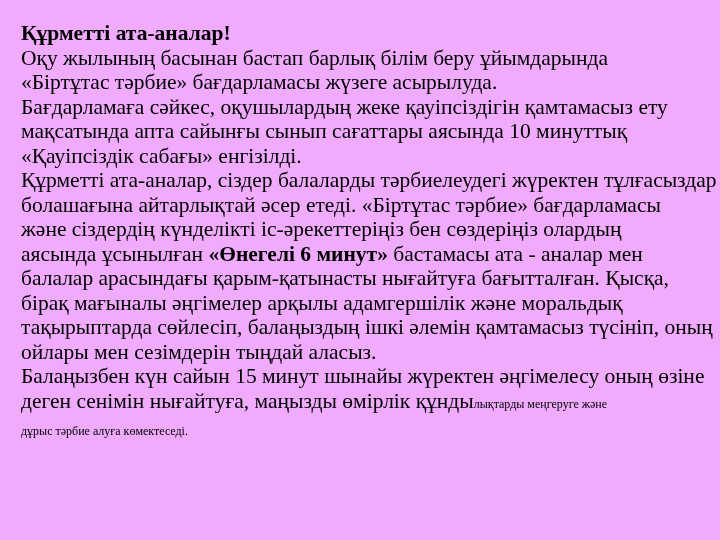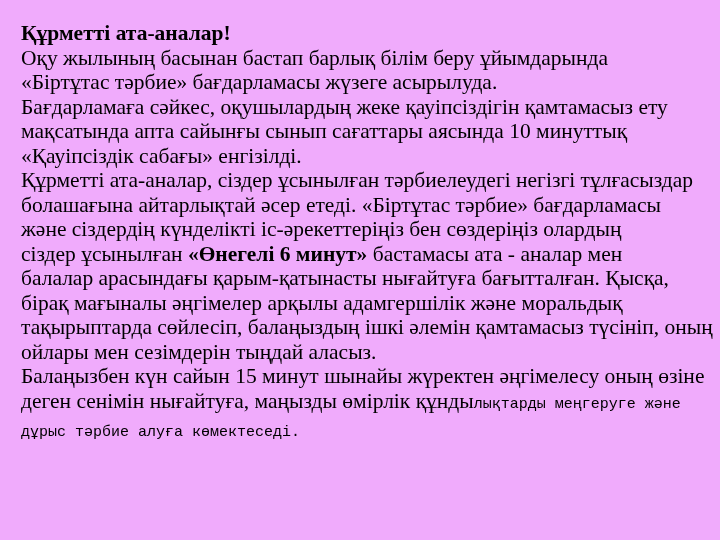--- a/index.html
+++ b/index.html
@@ -26,39 +26,39 @@
     line-height: 24.5px;
     font-weight: normal;
   }
   .line {
     white-space: nowrap;
   }
   .seg-bold {
     font-weight: bold;
   }
   .seg-sans {
-    font-family: Liberation Mono, monospace;
-    font-size: 15px;
+    font-family: Liberation Serif, serif;
+    font-size: 12px;
   }
 </style>
 </head>
 <body>
 
 <div class="slide">
   <div class="textblock">
       <div class="line"><span class="seg-bold">Құрметті ата-аналар!</span></div>
       <div class="line"><span>Оқу жылының басынан бастап барлық білім беру ұйымдарында</span></div>
       <div class="line"><span>«Біртұтас тәрбие» бағдарламасы жүзеге асырылуда.</span></div>
       <div class="line"><span>Бағдарламаға сәйкес, оқушылардың жеке қауіпсіздігін қамтамасыз ету</span></div>
       <div class="line"><span>мақсатында апта сайынғы сынып сағаттары аясында 10 минуттық</span></div>
       <div class="line"><span>«Қауіпсіздік сабағы» енгізілді.</span></div>
-      <div class="line"><span>Құрметті ата-аналар, сіздер ұсынылған тәрбиелеудегі негізгі тұлғасыздар</span></div>
+      <div class="line"><span>Құрметті ата-аналар, сіздер балаларды тәрбиелеудегі жүректен тұлғасыздар</span></div>
       <div class="line"><span>болашағына айтарлықтай әсер етеді. «Біртұтас тәрбие» бағдарламасы</span></div>
       <div class="line"><span>және сіздердің күнделікті іс-әрекеттеріңіз бен сөздеріңіз олардың</span></div>
-      <div class="line"><span>сіздер ұсынылған </span><span class="seg-bold">«Өнегелі 6 минут»</span><span> бастамасы ата - аналар мен</span></div>
+      <div class="line"><span>аясында ұсынылған </span><span class="seg-bold">«Өнегелі 6 минут»</span><span> бастамасы ата - аналар мен</span></div>
       <div class="line"><span>балалар арасындағы қарым-қатынасты нығайтуға бағытталған. Қысқа,</span></div>
       <div class="line"><span>бірақ мағыналы әңгімелер арқылы адамгершілік және моральдық</span></div>
       <div class="line"><span>тақырыптарда сөйлесіп, балаңыздың ішкі әлемін қамтамасыз түсініп, оның</span></div>
       <div class="line"><span>ойлары мен сезімдерін тыңдай аласыз.</span></div>
       <div class="line"><span>Балаңызбен күн сайын 15 минут шынайы жүректен әңгімелесу оның өзіне</span></div>
       <div class="line"><span>деген сенімін нығайтуға, маңызды өмірлік құнды</span><span class="seg-sans">лықтарды меңгеруге және</span></div>
       <div class="line"><span class="seg-sans">дұрыс тәрбие алуға көмектеседі.</span></div>
     </div>
 </div>
 

